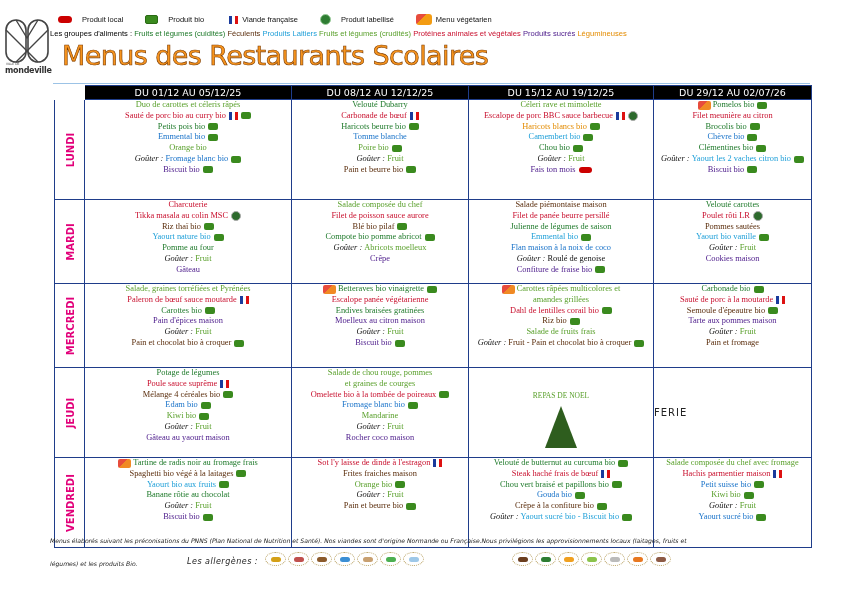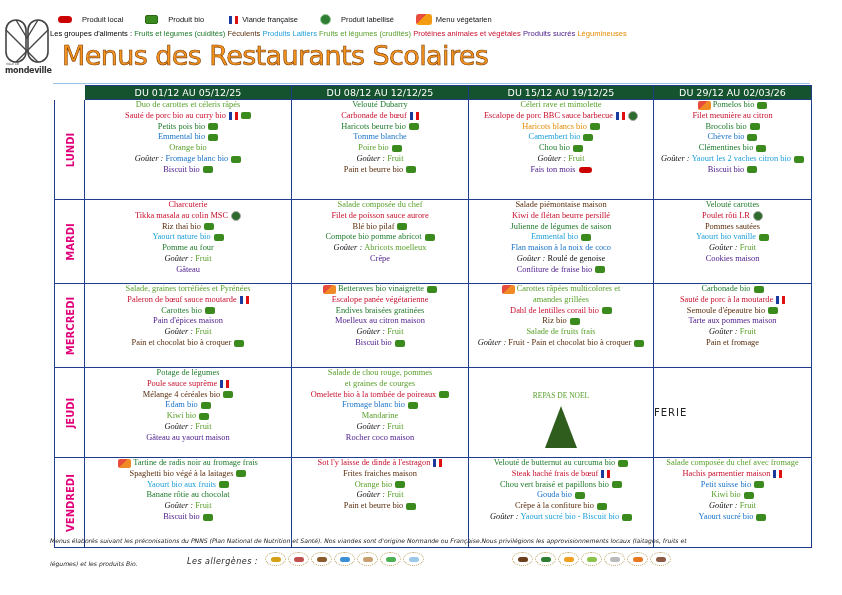--- a/index.html
+++ b/index.html
@@ -13,21 +13,21 @@
   .legend .li span.t{margin-left:10px;}
   .badge-local{width:14px;height:7px;border-radius:4px;background:#c00;display:inline-block;}
   .badge-bio{width:11px;height:7px;border-radius:2px;background:#3a8a1e;display:inline-block;border:1px solid #2a6a14;font-size:4px;color:#fff;text-align:center;line-height:7px;}
   .label-icon{width:9px;height:9px;border-radius:50%;background:#2e7d32;border:1px solid #9c9;display:inline-block;}
   .veg-icon{width:16px;height:11px;display:inline-block;background:linear-gradient(135deg,#e74c3c 0 40%,#f39c12 40% 100%);border-radius:3px;}
   .groups{position:absolute;left:50px;top:29px;font-family:"Liberation Sans",sans-serif;font-size:7.6px;white-space:nowrap;}
   .title{position:absolute;left:62px;top:40px;font-family:"DejaVu Sans",sans-serif;font-size:27px;color:#f7941d;-webkit-text-stroke:0.6px #7a3a00;letter-spacing:-0.6px;}
   .hr{position:absolute;left:53px;top:83px;width:757px;height:1px;background:#9cc3e6;}
   table.menu{position:absolute;left:54px;top:85px;border-collapse:collapse;table-layout:fixed;width:757px;}
   table.menu td, table.menu th{border:1.5px solid #1f3d8a;padding:0;vertical-align:top;}
-  table.menu th{background:#14532d;color:#fff;font-family:"DejaVu Sans",sans-serif;font-size:9.5px;font-weight:normal;height:13px;line-height:13px;}
+  table.menu th{background:#000000;color:#fff;font-family:"DejaVu Sans",sans-serif;font-size:9.5px;font-weight:normal;height:13px;line-height:13px;}
   .day{width:30px;position:relative;}
   .day span{position:absolute;left:50%;top:50%;transform:translate(-50%,-50%) rotate(-90deg);color:#e2007a;font-family:"DejaVu Sans",sans-serif;font-weight:bold;font-size:10px;white-space:nowrap;}
   .cell{text-align:center;font-size:8.4px;line-height:10.8px;padding-top:1px;}
   .cell div{white-space:nowrap;overflow:hidden;}
   .ic{display:inline-block;vertical-align:middle;margin-left:3px;}
   .ic.bio{width:10px;height:7px;border-radius:2px;background:#3a8a1e;}
   .ic.local{width:13px;height:6px;border-radius:3px;background:#c00;}
   .ic.fr{width:9px;height:8px;background:linear-gradient(90deg,#1a3b9c 0 33%,#fff 33% 66%,#d11 66%);}
   .ic.lab{width:8px;height:8px;border-radius:50%;background:#2d6a2d;border:1px solid #aaa;}
   .ic.veg{width:13px;height:9px;border-radius:2px;background:linear-gradient(135deg,#e74c3c 0 45%,#f08a24 45%);margin-right:2px;margin-left:0;}
@@ -94,21 +94,21 @@
       <col style="width:177px">
       <col style="width:185px">
       <col style="width:158px">
     </colgroup>
   <thead>
     <tr>
       <th style="background:#fff;border-color:#fff;"></th>
       <th>DU 01/12 AU 05/12/25</th>
       <th>DU 08/12 AU 12/12/25</th>
       <th>DU 15/12 AU 19/12/25</th>
-      <th>DU 29/12 AU 02/03/26</th>
+      <th>DU 29/12 AU 02/07/26</th>
     </tr>
   </thead>
   <tbody id="menu-body">
       <tr style="height: 100px;">
         <td class="day">
           <span>LUNDI</span>
         </td>
         <td class="cell">
           <div><span class="c-lgreen">Duo de carottes et céleris râpés</span></div>
           <div><span class="c-red">Sauté de porc bio au curry bio</span><span class="ic fr"></span><span class="ic bio"></span></div>
@@ -162,21 +162,21 @@
         <td class="cell">
           <div><span class="c-lgreen">Salade composée du chef</span></div>
           <div><span class="c-red">Filet de poisson sauce aurore</span></div>
           <div><span class="c-brown">Blé bio pilaf</span><span class="ic bio"></span></div>
           <div><span class="c-green">Compote bio pomme abricot</span><span class="ic bio"></span></div>
           <div><span class="gouter">Goûter : </span><span class="c-lgreen">Abricots moelleux</span></div>
           <div><span class="c-purple">Crêpe</span></div>
         </td>
         <td class="cell">
           <div><span class="c-brown">Salade piémontaise maison</span></div>
-          <div><span class="c-red">Kiwi de flétan beurre persillé</span></div>
+          <div><span class="c-red">Filet de panée beurre persillé</span></div>
           <div><span class="c-green">Julienne de légumes de saison</span></div>
           <div><span class="c-ltblue">Emmental bio</span><span class="ic bio"></span></div>
           <div><span class="c-blue">Flan maison à la noix de coco</span></div>
           <div><span class="gouter">Goûter : </span><span class="c-black">Roulé de genoise</span></div>
           <div><span class="c-purple">Confiture de fraise bio</span><span class="ic bio"></span></div>
         </td>
         <td class="cell">
           <div><span class="c-green">Velouté carottes</span></div>
           <div><span class="c-red">Poulet rôti LR</span><span class="ic lab"></span></div>
           <div><span class="c-brown">Pommes sautées</span></div>

